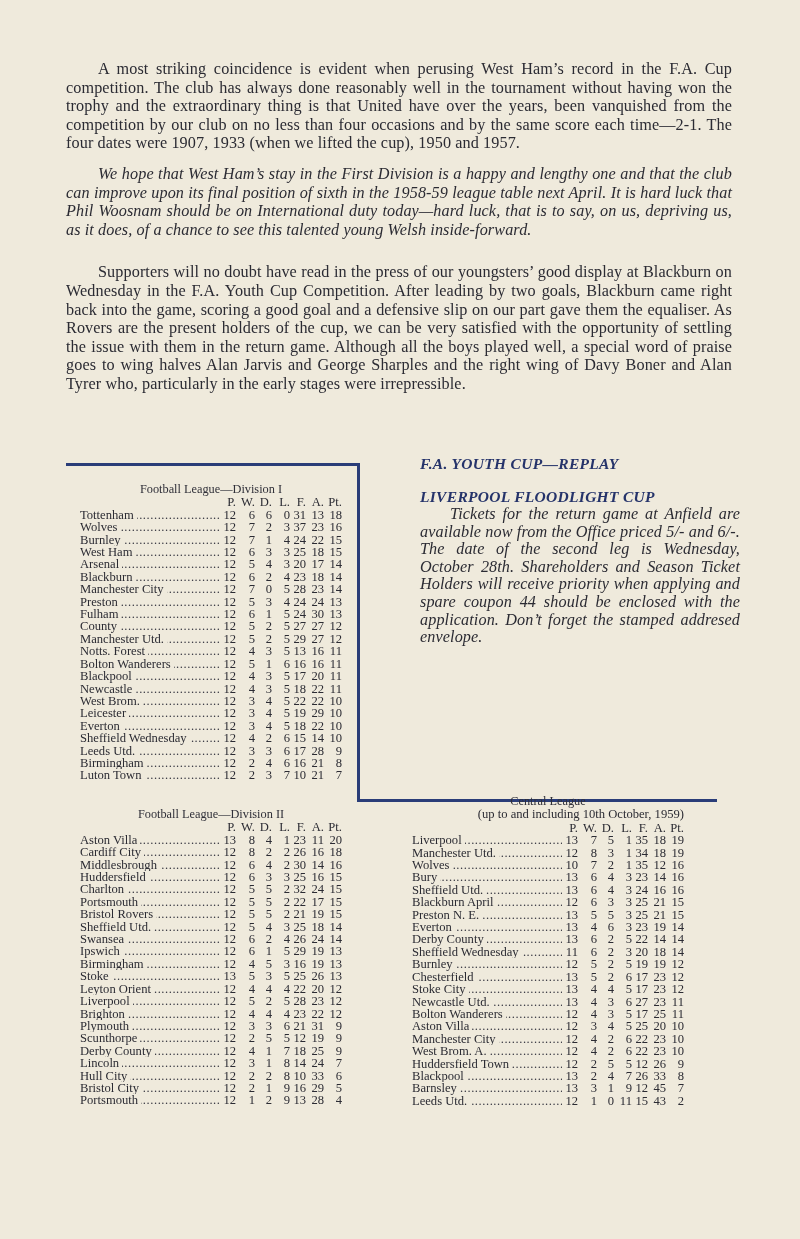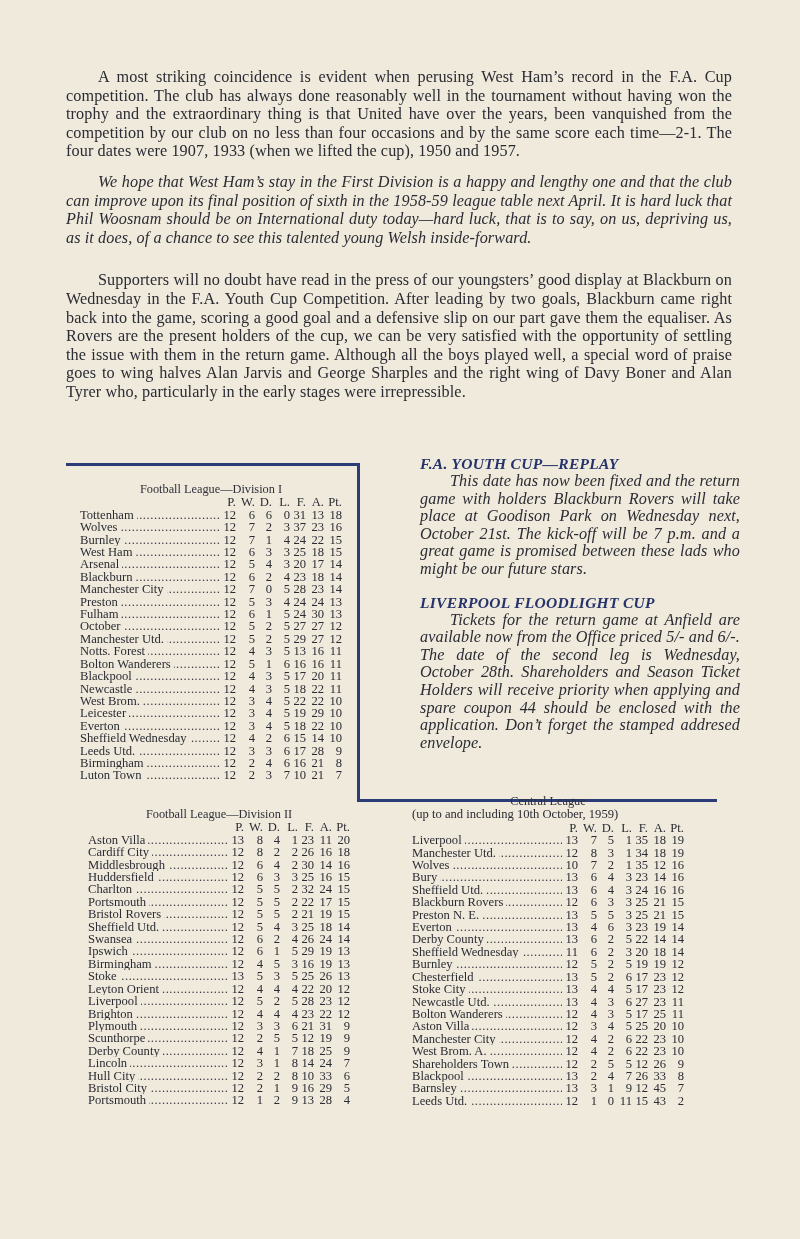--- a/index.html
+++ b/index.html
@@ -4,21 +4,21 @@
 <style>
   html, body { margin: 0; padding: 0; }
   body {
     width: 800px; height: 1239px;
     background: #efeadc;
     font-family: "Liberation Serif", "DejaVu Serif", serif;
     color: #2b2b33;
     position: relative;
     overflow: hidden;
   }
-  .page { position: absolute; left: 66px; top: 68px; width: 666px; }
+  .page { position: absolute; left: 66px; top: 60px; width: 666px; }
   p.body {
     font-size: 16.2px; line-height: 18.6px; margin: 0;
     text-align: justify; text-indent: 32px; letter-spacing: 0.1px;
   }
   p.body + p.body { margin-top: 12px; font-style: italic; }
   h2.section {
     font-size: 16px; font-weight: bold; color: #25336a; margin: 0;
     letter-spacing: 0.3px;
   }
   .youth { margin-top: 24px; }
@@ -32,38 +32,38 @@
     position: absolute; left: 357px; top: 463px; width: 3px; height: 339px;
     background: #2a3d78;
   }
   .bottom-rule {
     position: absolute; left: 357px; top: 799px; width: 360px; height: 3px;
     background: #2a3d78;
   }
 
   .league { position: absolute; font-size: 12.6px; line-height: 12.4px; }
   .league .title { text-align: center; font-weight: normal; font-size: 12.3px; margin-bottom: 1px; color: #2f2f38; }
-  .league .subtitle { text-align: left; font-size: 12.6px; margin-bottom: 1px; }
+  .league .subtitle { text-align: right; font-size: 12.6px; margin-bottom: 1px; }
   table.standings { border-collapse: collapse; }
   table.standings td, table.standings th { padding: 0; font-weight: normal; white-space: nowrap; }
   table.standings th { text-align: right; font-size: 12.6px; }
   td.team { overflow: hidden; }
   td.team .name { background: #efeadc; padding-right: 3px; position: relative; z-index: 1; }
   td.team .lead {
     display: block; position: relative; white-space: nowrap; overflow: hidden;
   }
   td.team .lead::after {
     content: " . . . . . . . . . . . . . . . . . . . . . . . . . . . . . . . . . . . . . . . . . . . . . . . . .";
     position: absolute; left: 0; top: 0; letter-spacing: -1.3px; z-index: 0; color: #3a3a44;
   }
   td.num { text-align: right; }
 
   .div1 { left: 80px; top: 483px; }
   .div1 td.team { width: 140px; }
-  .div2 { left: 80px; top: 808px; margin-left: 8px; }
+  .div2 { left: 80px; top: 808px; }
   .div2 td.team { width: 140px; }
   .central { left: 412px; top: 795px; }
   .central td.team { width: 150px; }
 
   .c-p { width: 16px; } .c-w { width: 19px; } .c-d { width: 17px; }
   .c-l { width: 18px; } .c-f { width: 16px; } .c-a { width: 18px; } .c-pt { width: 18px; }
 
   .side { position: absolute; left: 420px; top: 455px; width: 320px; font-style: italic; }
   .side h2.section { font-size: 15.5px; }
   .side p.body { font-size: 16.2px; line-height: 17.6px; text-indent: 30px; }
@@ -80,21 +80,20 @@
   </div>
 </div>
 
 <div class="top-rule"></div>
 <div class="vert-rule"></div>
 <div class="bottom-rule"></div>
 
 <div class="side">
   <div>
     <h2 class="section">F.A. YOUTH CUP—REPLAY</h2>
-    <p class="body">This date has now been fixed and the return game with holders Blackburn Rovers will take place at Goodison Park on Wednesday next, October 21st. The kick-off will be 7 p.m. and a great game is promised between these lads who might be our future stars.</p>
   </div>
   <div class="block2">
     <h2 class="section">LIVERPOOL FLOODLIGHT CUP</h2>
     <p class="body">Tickets for the return game at Anfield are available now from the Office priced 5/- and 6/-. The date of the second leg is Wednesday, October 28th. Shareholders and Season Ticket Holders will receive priority when applying and spare coupon 44 should be enclosed with the application. Don’t forget the stamped addresed envelope.</p>
   </div>
 </div>
 
 <div class="league div1">
   <div class="title">Football League—Division I</div>
   <table class="standings">
@@ -214,21 +213,21 @@
           <td class="num c-p">12</td>
           <td class="num c-w">6</td>
           <td class="num c-d">1</td>
           <td class="num c-l">5</td>
           <td class="num c-f">24</td>
           <td class="num c-a">30</td>
           <td class="num c-pt">13</td>
         </tr>
         <tr>
           <td class="team">
-            <span class="lead"><span class="name">October</span></span>
+            <span class="lead"><span class="name">County</span></span>
           </td>
           <td class="num c-p">12</td>
           <td class="num c-w">5</td>
           <td class="num c-d">2</td>
           <td class="num c-l">5</td>
           <td class="num c-f">27</td>
           <td class="num c-a">27</td>
           <td class="num c-pt">12</td>
         </tr>
         <tr>
@@ -735,21 +734,21 @@
           <td class="num c-p">13</td>
           <td class="num c-w">6</td>
           <td class="num c-d">4</td>
           <td class="num c-l">3</td>
           <td class="num c-f">24</td>
           <td class="num c-a">16</td>
           <td class="num c-pt">16</td>
         </tr>
         <tr>
           <td class="team">
-            <span class="lead"><span class="name">Blackburn Rovers</span></span>
+            <span class="lead"><span class="name">Blackburn April</span></span>
           </td>
           <td class="num c-p">12</td>
           <td class="num c-w">6</td>
           <td class="num c-d">3</td>
           <td class="num c-l">3</td>
           <td class="num c-f">25</td>
           <td class="num c-a">21</td>
           <td class="num c-pt">15</td>
         </tr>
         <tr>
@@ -891,21 +890,21 @@
           <td class="num c-p">12</td>
           <td class="num c-w">4</td>
           <td class="num c-d">2</td>
           <td class="num c-l">6</td>
           <td class="num c-f">22</td>
           <td class="num c-a">23</td>
           <td class="num c-pt">10</td>
         </tr>
         <tr>
           <td class="team">
-            <span class="lead"><span class="name">Shareholders Town</span></span>
+            <span class="lead"><span class="name">Huddersfield Town</span></span>
           </td>
           <td class="num c-p">12</td>
           <td class="num c-w">2</td>
           <td class="num c-d">5</td>
           <td class="num c-l">5</td>
           <td class="num c-f">12</td>
           <td class="num c-a">26</td>
           <td class="num c-pt">9</td>
         </tr>
         <tr>

